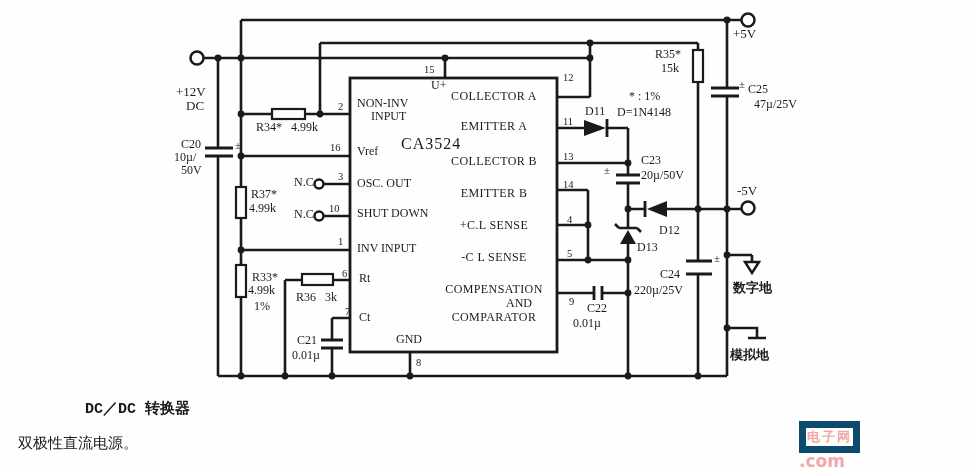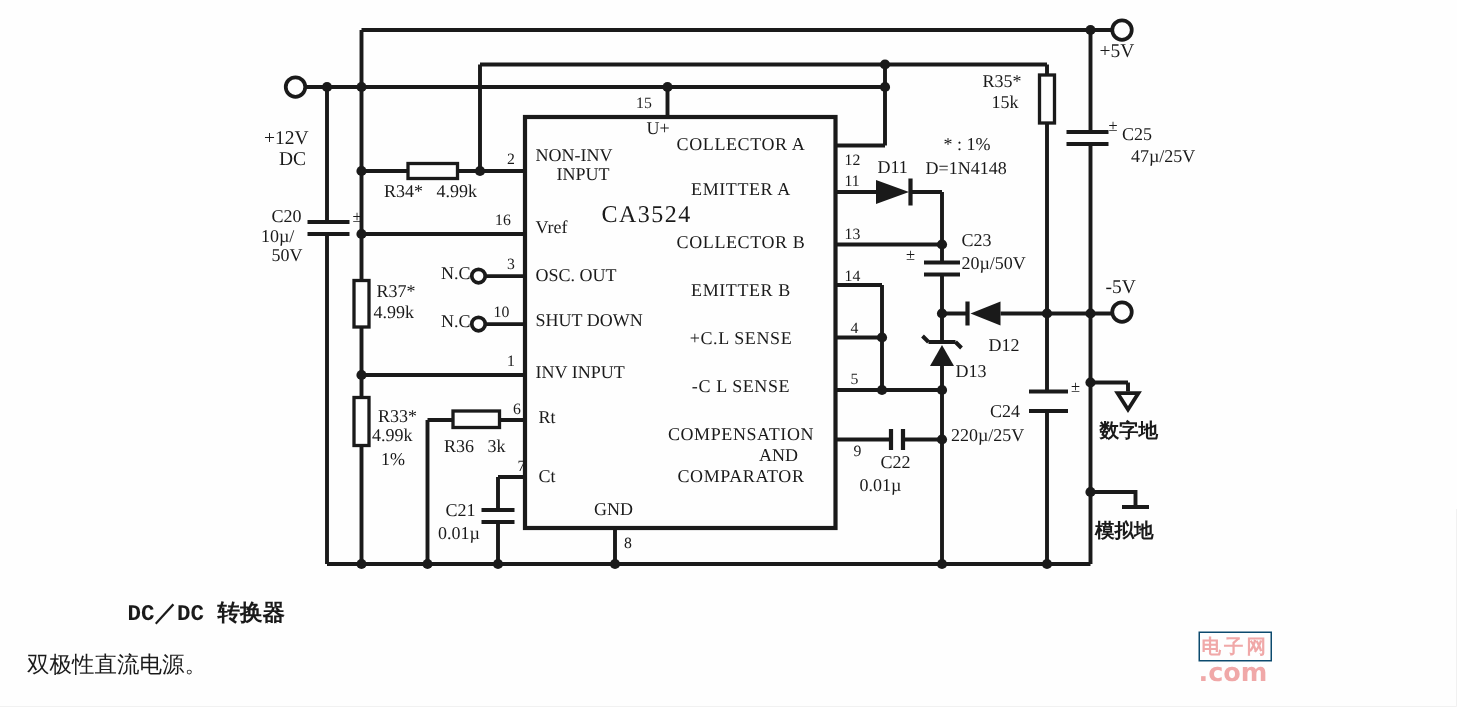--- a/index.html
+++ b/index.html
@@ -12,21 +12,21 @@
   .icr{text-align:center;width:118px;letter-spacing:.4px;font-size:12px;}
   .s13{font-size:13px;}
   .cn{font-family:"DejaVu Sans",sans-serif;font-weight:bold;font-size:13px;text-align:right;}
   .gap{margin-left:9px;}
   .cap{font-size:15px;font-family:Liberation Mono, monospace;}
   .capb{font-weight:bold;}
   #wm{position:absolute;left:797px;top:421px;color:#f0a8a8;display:flex;align-items:flex-start;
       font-family:"DejaVu Sans",sans-serif;}
   #wm .brand{font-size:31px;font-weight:bold;line-height:1;}
   #wm .side{display:flex;flex-direction:column;margin-left:2px;}
-  #wm .cnw{font-size:13px;font-weight:bold;letter-spacing:2px;border:1px solid #0c4a6e;padding:0 1px;}
+  #wm .cnw{font-size:13px;font-weight:bold;letter-spacing:2px;border:7px solid #0c4a6e;padding:0 1px;}
   #wm .tld{font-size:17px;font-weight:bold;line-height:1;}
   .plusmark{font-size:11px;}
 </style>
 </head>
 <body>
 
 <div id="stage">
 
   <svg id="wires" width="971" height="471" viewBox="0 0 971 471">
     <g stroke="#1a1a1a" stroke-width="2.6" fill="none">
@@ -187,21 +187,21 @@
 
   <div class="lbl pin" style="left:338px;top:101px">2</div>
   <div class="lbl pin" style="left:330px;top:142px">16</div>
   <div class="lbl pin" style="left:338px;top:171px">3</div>
   <div class="lbl pin" style="left:329px;top:203px">10</div>
   <div class="lbl pin" style="left:338px;top:236px">1</div>
   <div class="lbl pin" style="left:342px;top:268px">6</div>
   <div class="lbl pin" style="left:345px;top:306px">7</div>
   <div class="lbl pin" style="left:424px;top:64px">15</div>
   <div class="lbl pin" style="left:416px;top:357px">8</div>
-  <div class="lbl pin" style="left:563px;top:102px">12</div>
+  <div class="lbl pin" style="left:563px;top:72px">12</div>
   <div class="lbl pin" style="left:563px;top:116px">11</div>
   <div class="lbl pin" style="left:563px;top:151px">13</div>
   <div class="lbl pin" style="left:563px;top:179px">14</div>
   <div class="lbl pin" style="left:567px;top:214px">4</div>
   <div class="lbl pin" style="left:567px;top:248px">5</div>
   <div class="lbl pin" style="left:569px;top:296px">9</div>
 
   <div class="lbl" style="left:294px;top:176px">N.C</div>
   <div class="lbl" style="left:294px;top:208px">N.C</div>
 

